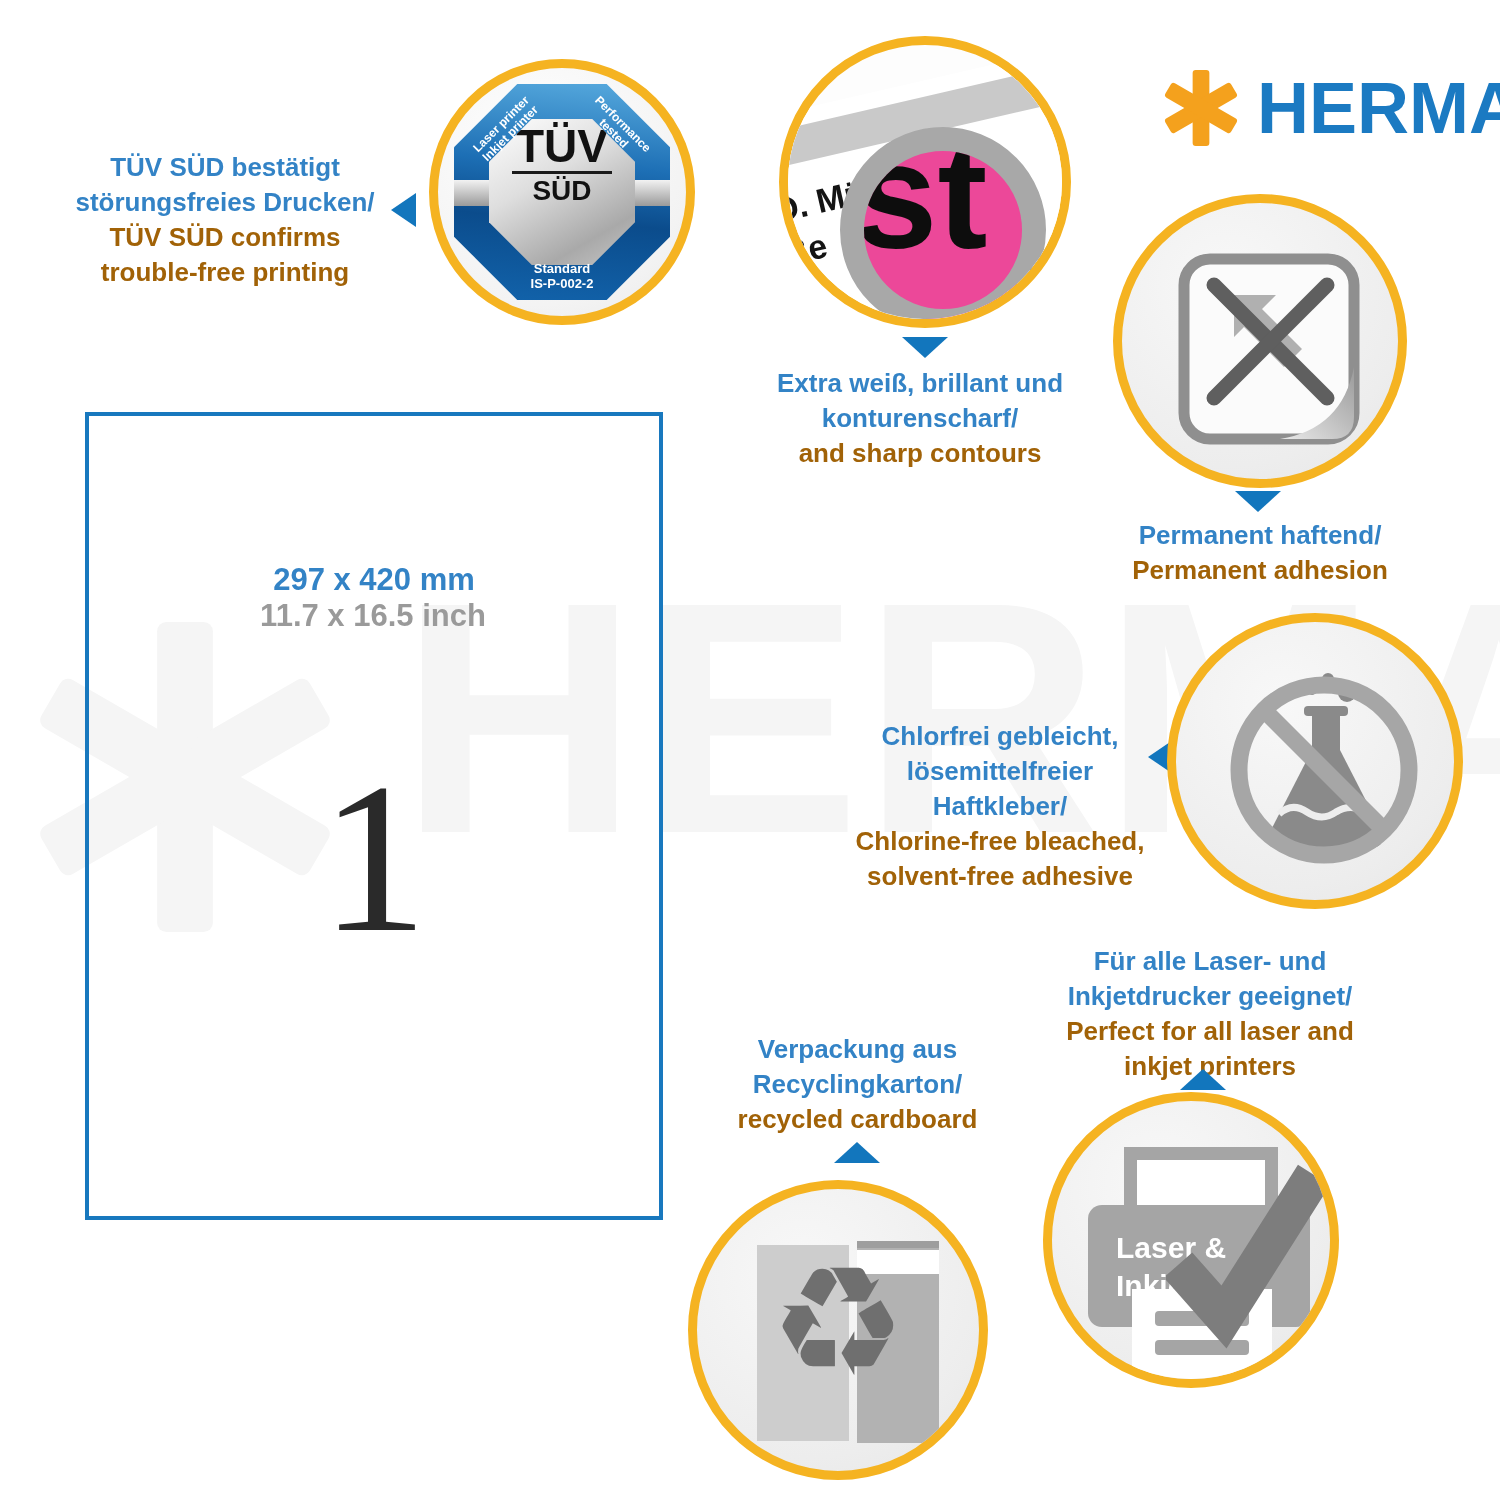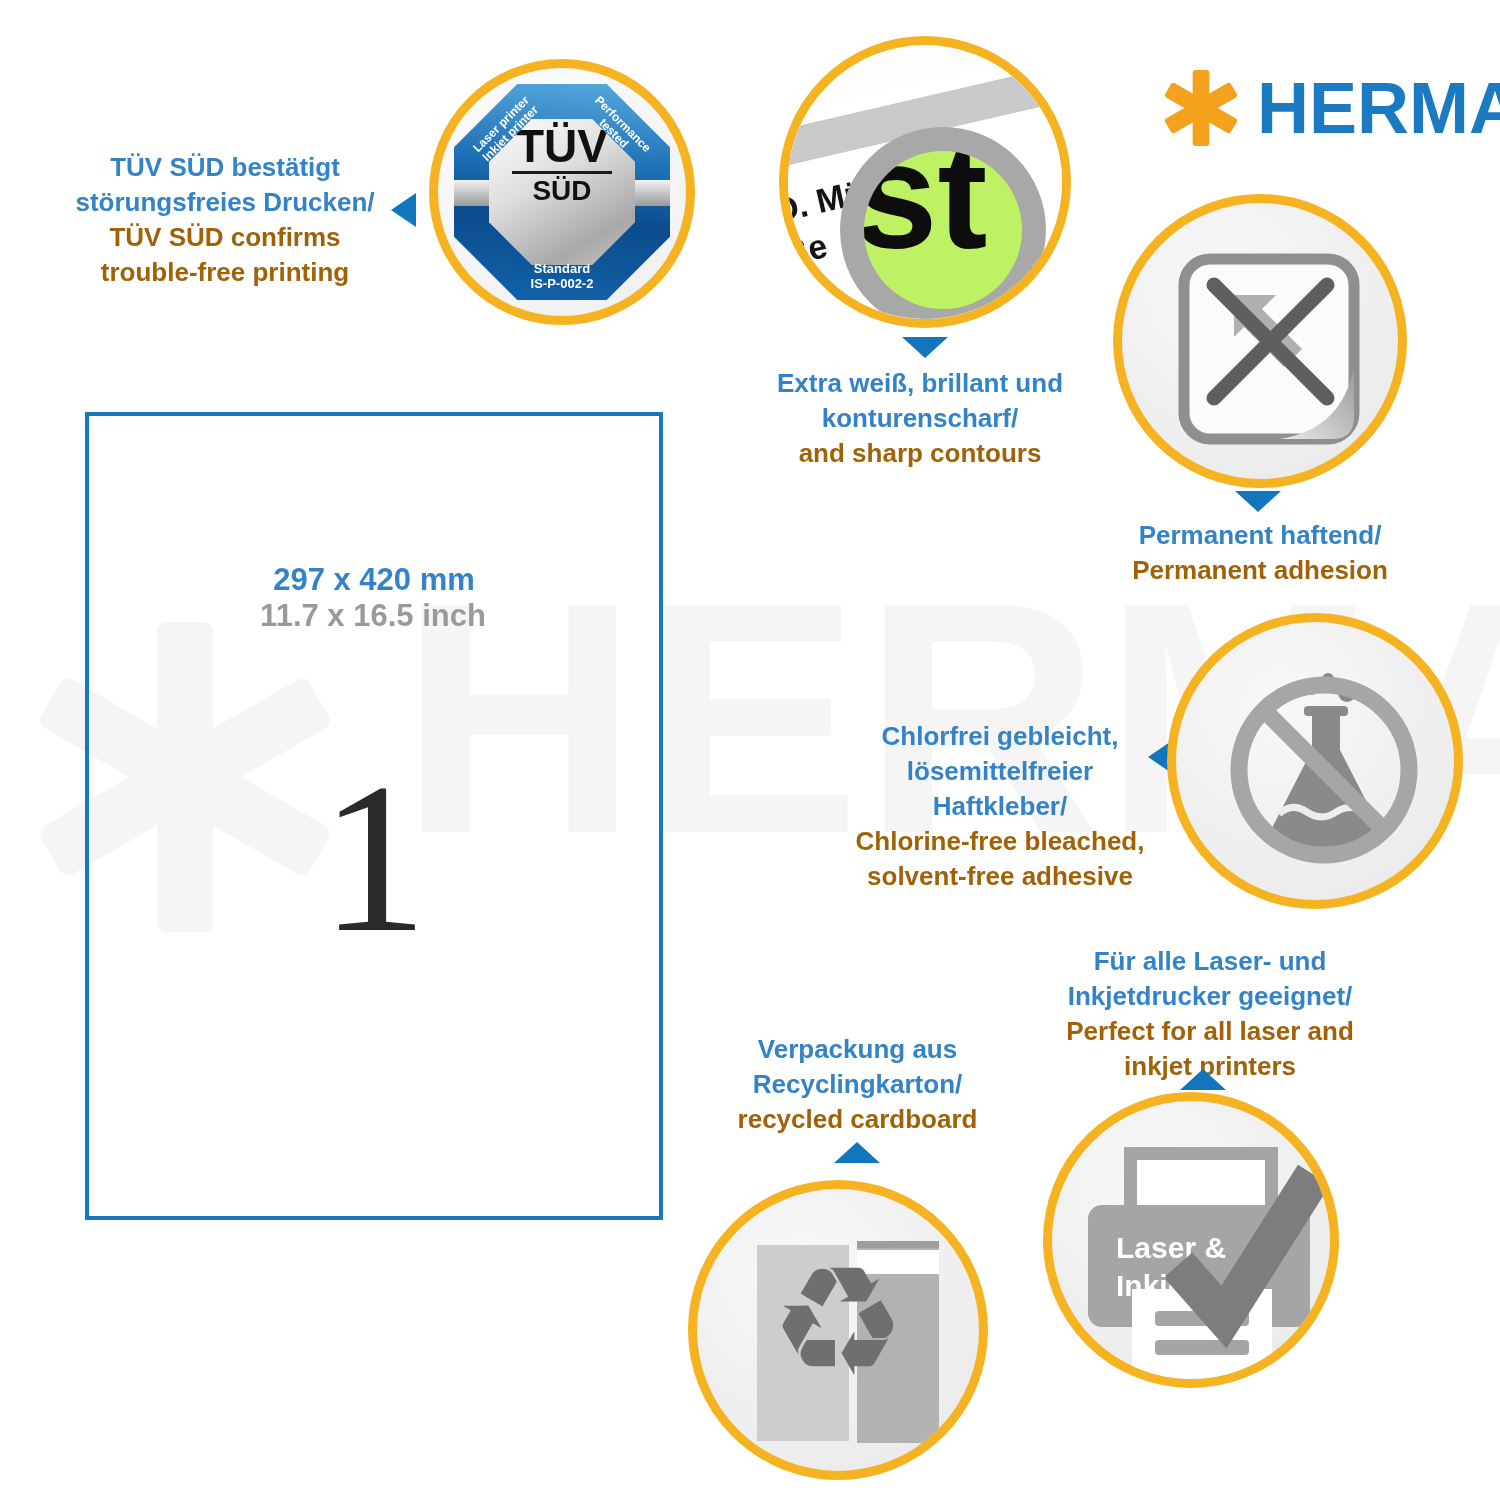--- a/index.html
+++ b/index.html
@@ -75,21 +75,21 @@
   .tuv-rot-l{left:-4px;top:32px;transform:rotate(-45deg);}
   .tuv-rot-r{right:-4px;top:32px;transform:rotate(45deg);}
   
   .sheet{position:absolute;left:-34px;top:36px;width:370px;height:310px;background:#fff;transform:rotate(-13deg);}
   .sheet-band{position:absolute;left:-20px;top:16px;width:420px;height:36px;background:#c9c9c9;}
   .sheet-band2{position:absolute;left:-20px;bottom:-8px;width:420px;height:24px;background:#d9d9d9;}
   .addr{position:absolute;left:30px;top:72px;font-size:34px;line-height:44px;color:#141414;}
   .addr span{display:block;}
   .addr-t{position:absolute;left:262px;top:198px;font-size:34px;color:#141414;}
   .lens{position:absolute;left:52px;top:82px;width:158px;height:158px;border-radius:50%;
-        border:24px solid #a8a8a8;background:#bef264;overflow:hidden;z-index:4;}
+        border:24px solid #a8a8a8;background:#ec4899;overflow:hidden;z-index:4;}
   .lens-text{font-size:150px;line-height:150px;color:#0d0d0d;margin:-30px 0 0 -10px;display:block;}
   .handle{position:absolute;left:208px;top:232px;width:148px;height:46px;background:#a8a8a8;
           border-radius:24px;transform:rotate(33deg);z-index:3;}
   
   .pp-top{position:absolute;left:72px;top:46px;width:154px;height:88px;background:#fff;
           border:13px solid #a5a5a5;box-sizing:border-box;z-index:1;}
   .pp-body{position:absolute;left:36px;top:104px;width:222px;height:122px;background:#a5a5a5;
            border-radius:14px;z-index:2;color:#fff;font-size:30px;line-height:38px;
            padding:24px 0 0 28px;box-sizing:border-box;}
   .pp-body span{display:block;}

